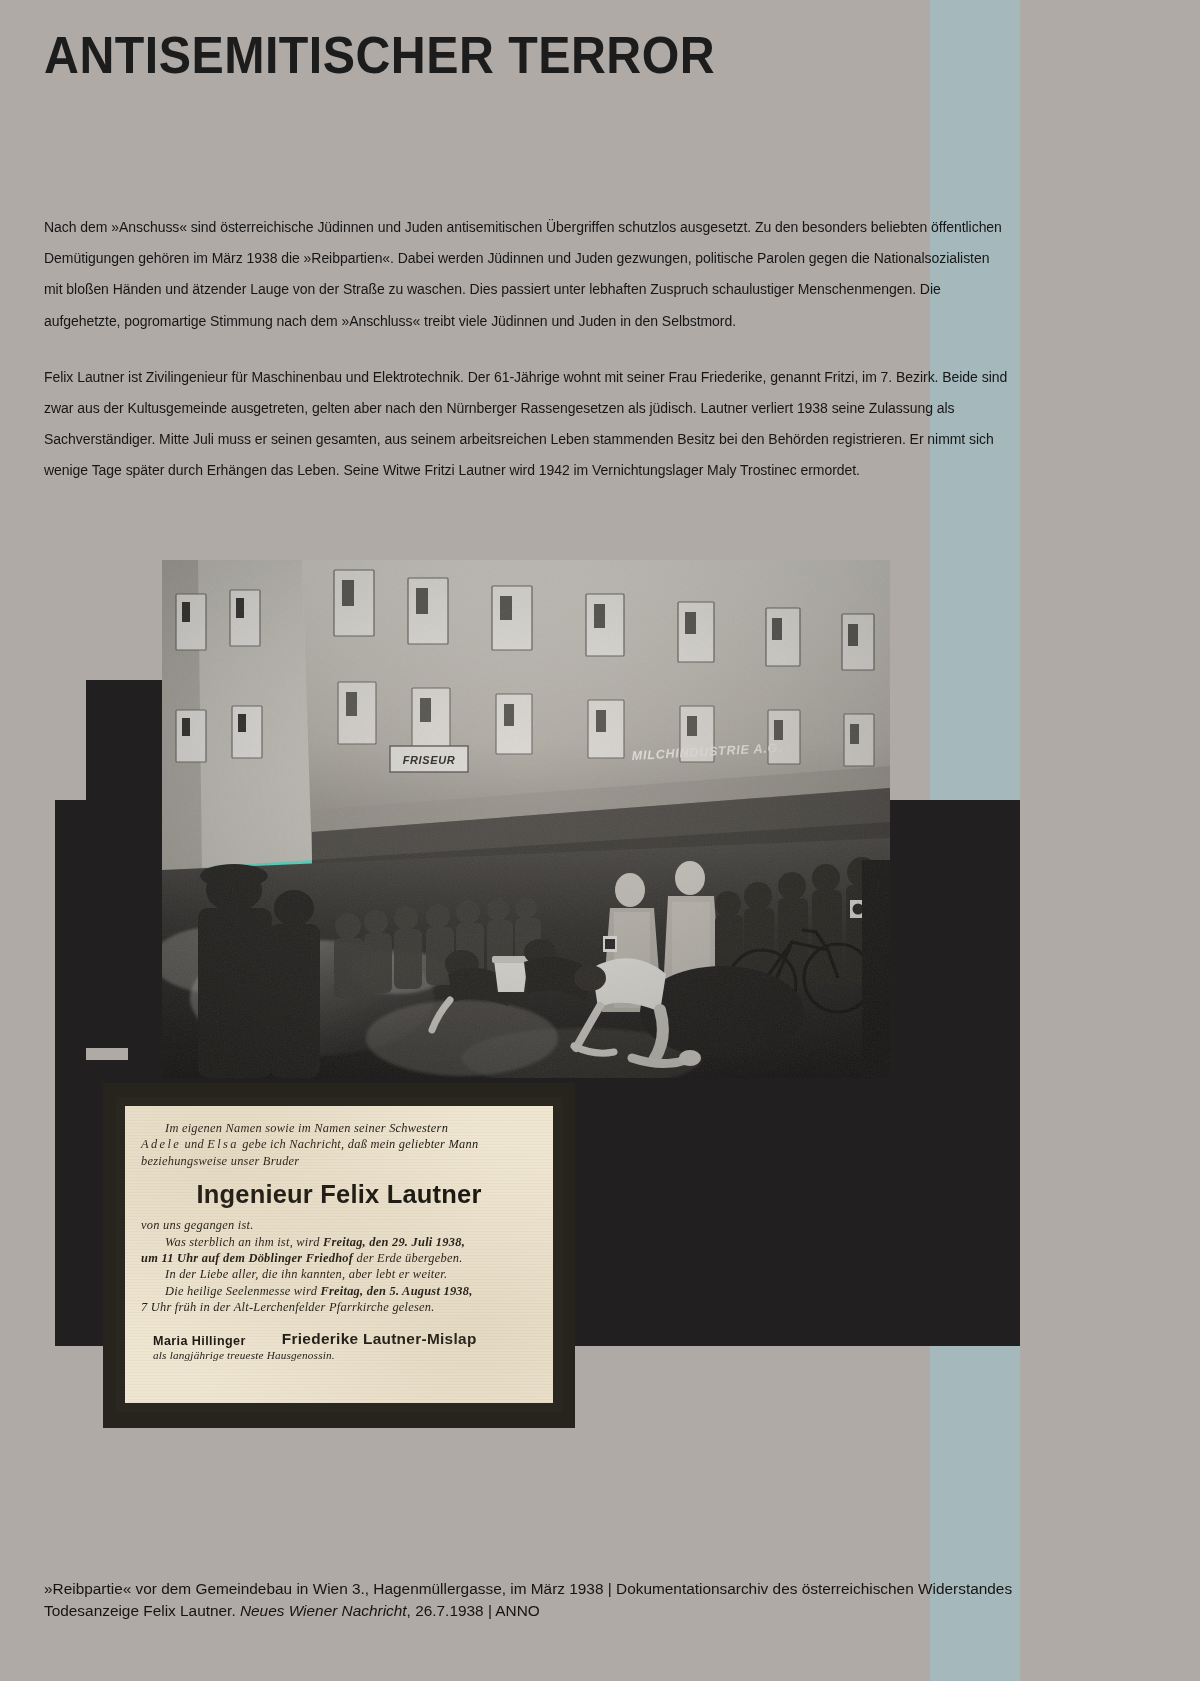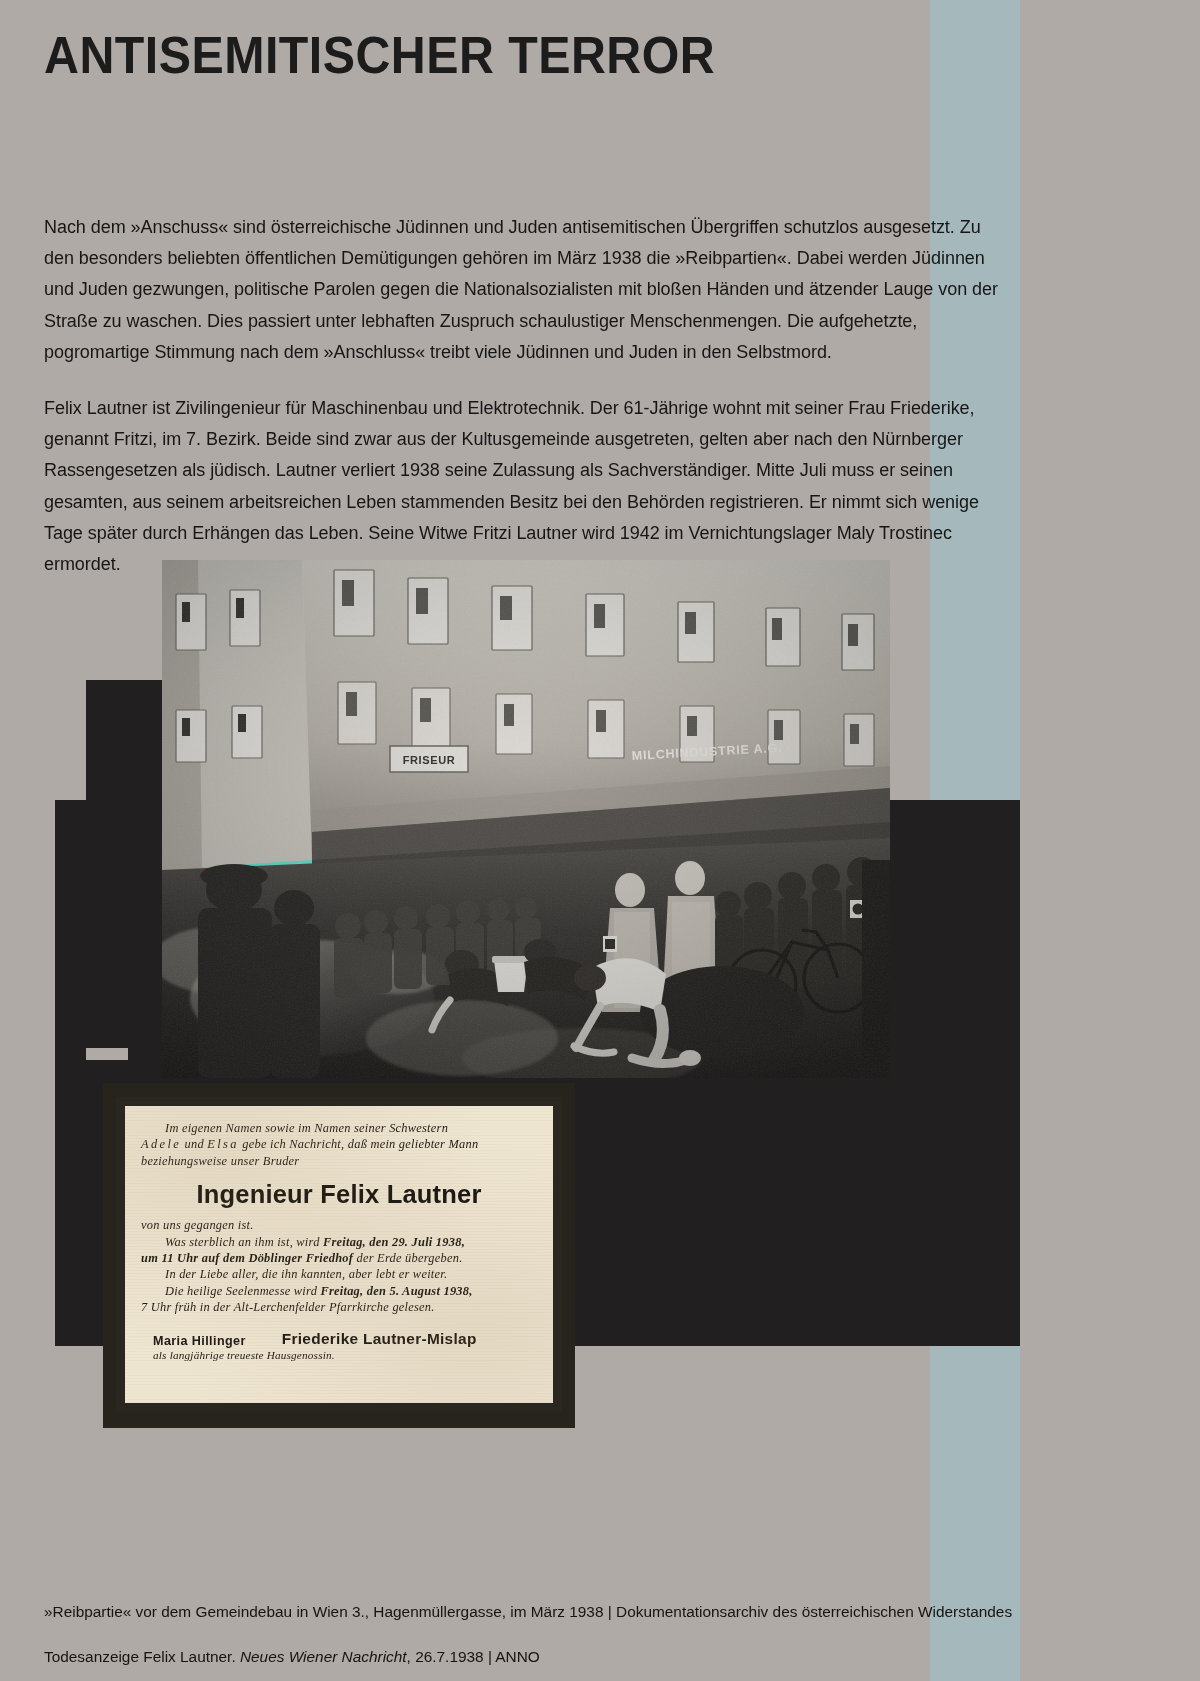--- a/index.html
+++ b/index.html
@@ -55,21 +55,21 @@
   
   #body-text {
     position: absolute;
     left: 44px;
     top: 212px;
     width: 964px;
     color: #161616;
   }
 
   #body-text p {
-    font-size: 18px;
+    font-size: 14px;
     line-height: 31.2px;
     letter-spacing: -0.05px;
     color: #161616;
     text-align: left;
   }
 
   #body-text p + p { margin-top: 25px; }
 
   
   .black-block {
@@ -102,20 +102,21 @@
 
   
   #photo-figure {
     position: absolute;
     left: 162px;
     top: 560px;
     width: 728px;
     height: 518px;
     overflow: hidden;
     background: #5eead4;
+    font-style: italic;
   }
 
   #photo-canvas {
     position: absolute;
     inset: 0;
     width: 100%;
     height: 100%;
     display: block;
   }
 
@@ -219,21 +220,21 @@
   #caption {
     position: absolute;
     left: 44px;
     top: 1578px;
     width: 985px;
     color: #17130f;
     font-size: 15.4px;
     line-height: 22px;
   }
 
-  #caption .cap-line { white-space: nowrap; margin-top: 23px; }
+  #caption .cap-line { white-space: nowrap; }
   #caption .cap-italic { font-style: italic; }
 </style>
 </head>
 <body>
 
 <div id="panel">
 
   <div id="side-strip"></div>
 
   <h1 id="page-title">ANTISEMITISCHER TERROR</h1>

